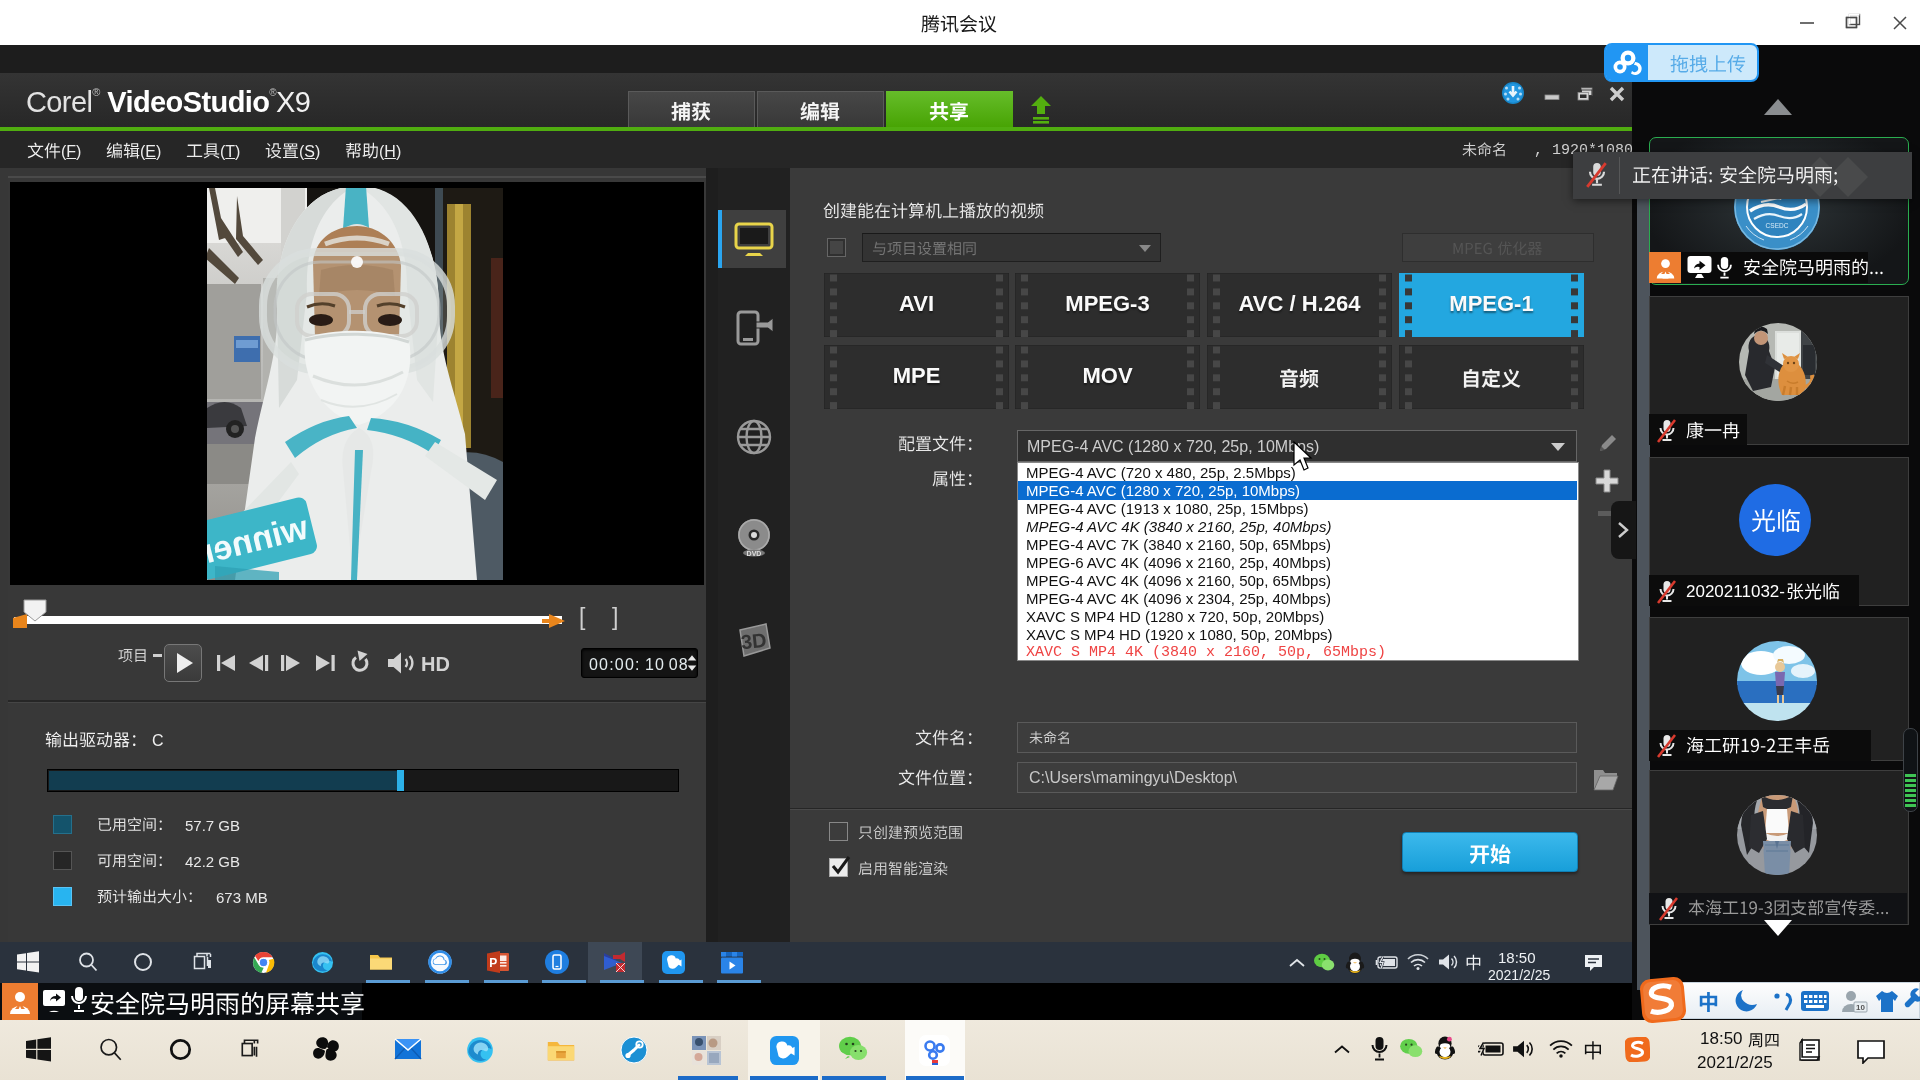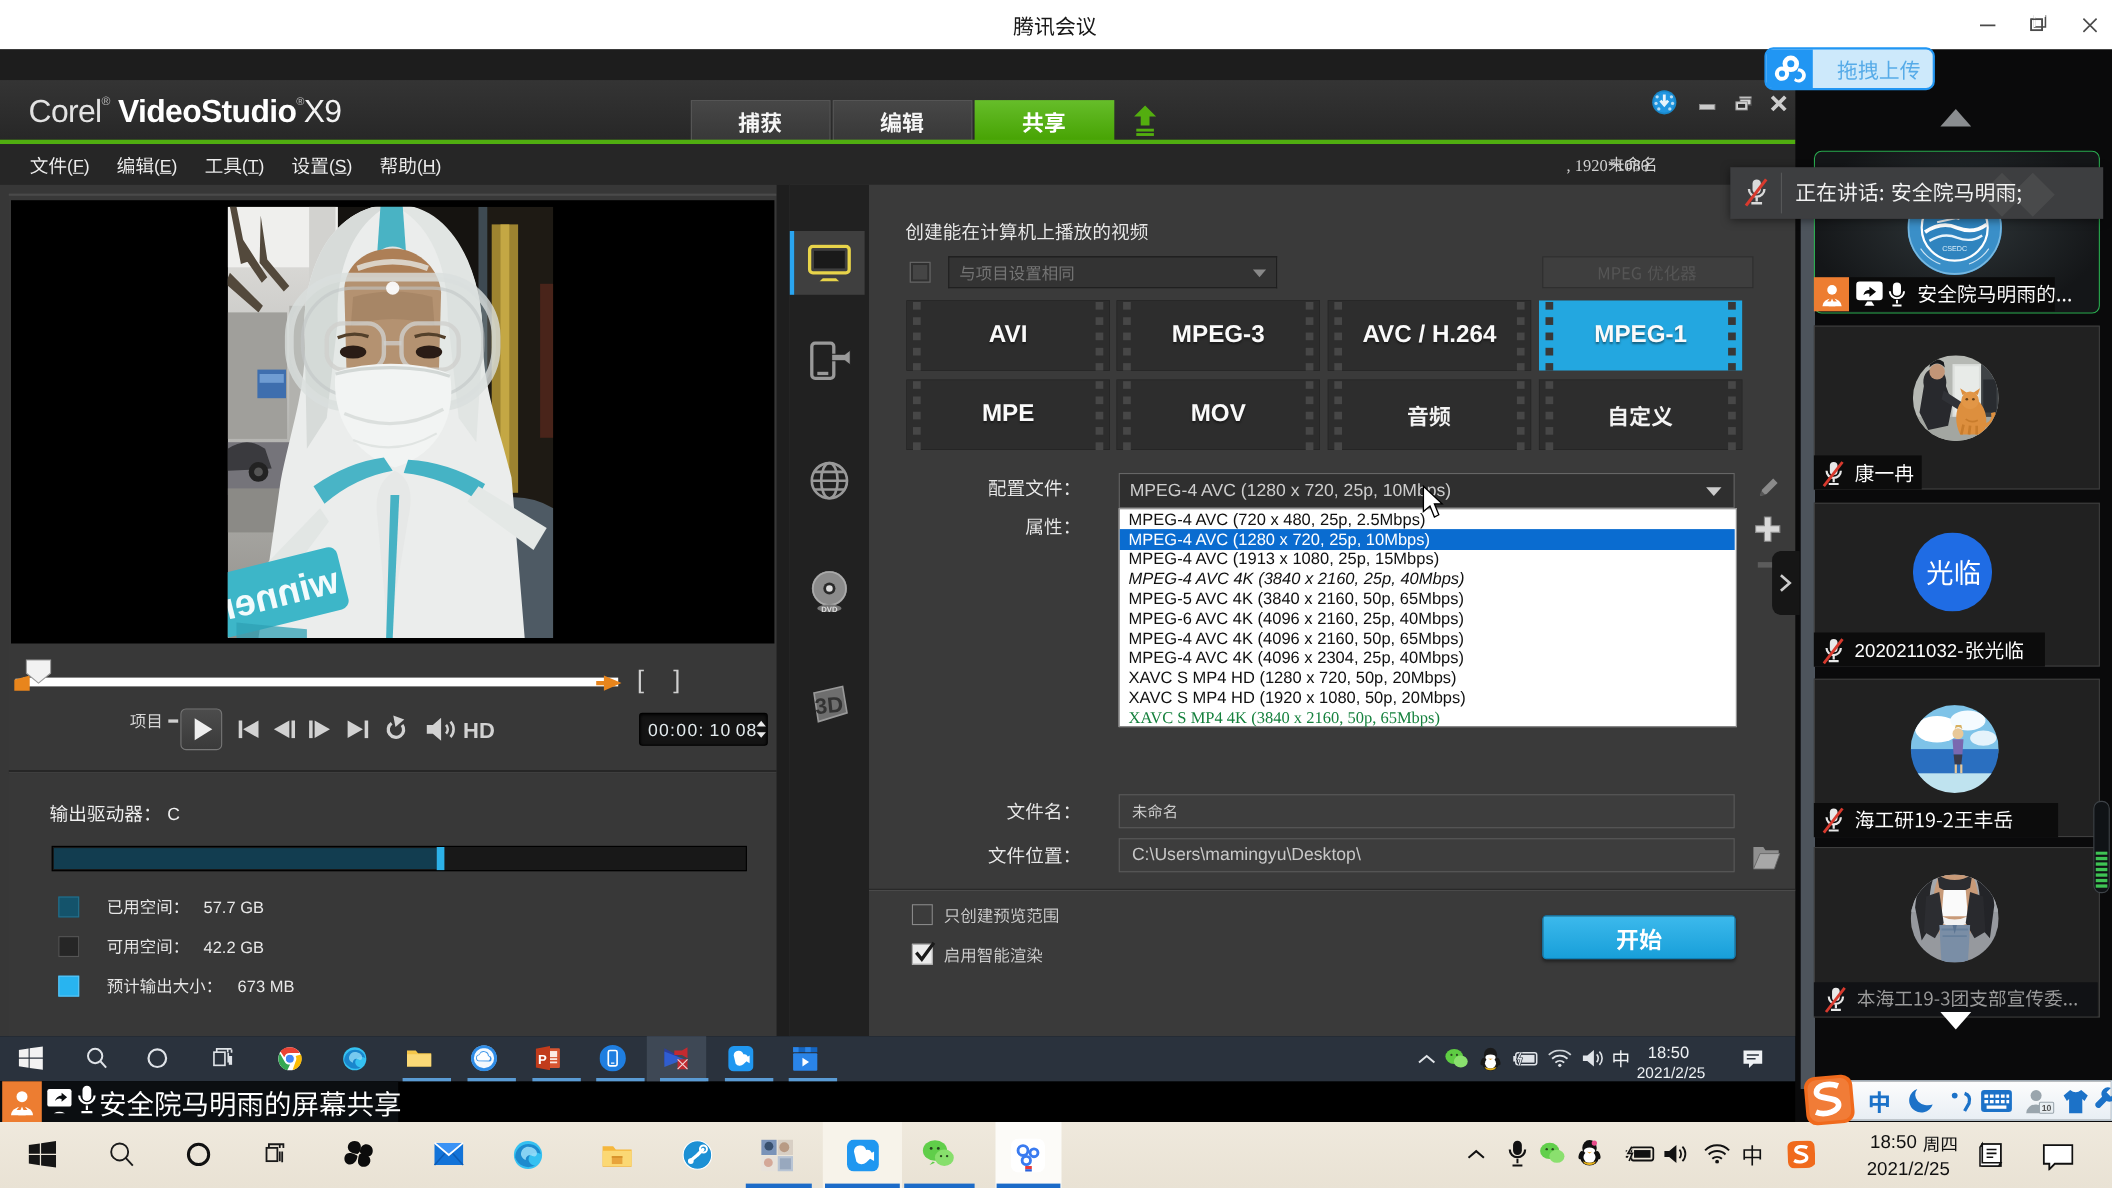--- a/index.html
+++ b/index.html
@@ -99,21 +99,21 @@
     <svg width="36" height="21" viewBox="0 -17 36 21" style="display:block;overflow:visible">
       <path d="M4.7 -14.3V-12.9H1.1V-11.9H4.7V-10.7H1.5V-9.7H4.7V-9.2C4.7 -9 4.6 -8.7 4.5 -8.3H0.9V-7.3H4C3.5 -6.5 2.6 -5.8 1.2 -5.3C1.5 -5 1.9 -4.6 2.1 -4.4C3.9 -5.1 4.9 -6.2 5.5 -7.3H9.2V-8.3H5.8C5.9 -8.7 6 -9 6 -9.2V-9.7H8.7V-10.7H6V-11.9H9.1V-12.9H6V-14.3ZM9.9 -13.6V-5.2H11.2V-12.5H14.1C13.6 -11.7 13 -10.9 12.5 -10.1C14 -9.3 14.5 -8.5 14.5 -7.9C14.5 -7.6 14.4 -7.3 14.1 -7.2C13.9 -7.1 13.7 -7.1 13.4 -7.1C12.9 -7 12.3 -7 11.6 -7.1C11.8 -6.8 11.9 -6.4 12 -6C12.6 -6 13.4 -6 13.9 -6C14.3 -6.1 14.7 -6.2 15 -6.3C15.5 -6.6 15.8 -7.1 15.8 -7.8C15.8 -8.6 15.3 -9.4 13.8 -10.3C14.6 -11.2 15.3 -12.2 15.9 -13.1L15.1 -13.6L14.8 -13.6ZM2.6 -4.5V0.4H3.8V-3.3H7.8V1.3H9.1V-3.3H13.4V-1C13.4 -0.8 13.3 -0.7 13.1 -0.7C12.8 -0.7 11.8 -0.7 10.7 -0.7C10.9 -0.4 11.1 0.1 11.1 0.4C12.6 0.4 13.5 0.4 14 0.2C14.6 0 14.7 -0.3 14.7 -1V-4.5H9.1V-5.8H7.8V-4.5ZM27.8 -14.3C27.8 -13 27.8 -11.7 27.7 -10.4H24.9V-9.2H27.7C27.4 -5.1 26.6 -1.6 23.3 0.4C23.6 0.7 24 1.1 24.2 1.4C27.7 -0.9 28.6 -4.7 28.9 -9.2H31.6C31.4 -3 31.2 -0.7 30.8 -0.2C30.6 0 30.4 0.1 30.1 0.1C29.8 0.1 28.9 0.1 27.9 -0C28.2 0.3 28.3 0.9 28.3 1.2C29.2 1.3 30.1 1.3 30.7 1.2C31.2 1.2 31.6 1 31.9 0.6C32.5 -0.2 32.6 -2.6 32.8 -9.8C32.8 -9.9 32.8 -10.4 32.8 -10.4H29C29 -11.7 29 -13 29 -14.3ZM17.6 -1.6 17.8 -0.3C19.9 -0.8 22.7 -1.4 25.4 -2.1L25.3 -3.2L24.4 -3V-13.4H18.8V-1.9ZM20 -2.1V-5H23.2V-2.8ZM20 -8.7H23.2V-6.2H20ZM20 -9.8V-12.3H23.2V-9.8Z" fill="#ededed"></path>
     </svg>
   </div>
 <div style="position:absolute;top:142px;font-family:'Liberation Sans',sans-serif;font-size:16px;color:#ededed;line-height:1.2;white-space:nowrap;left:379px;">(<u>H</u>)</div>
 <div style="position:absolute;left:1462px;top:140px">
     <svg width="47" height="19" viewBox="0 -15 47 19" style="display:block;overflow:visible">
       <path d="M6.9 -12.6V-10.1H2V-9H6.9V-6.4H0.9V-5.3H6.2C4.9 -3.4 2.6 -1.5 0.5 -0.6C0.8 -0.4 1.1 0.1 1.3 0.4C3.3 -0.7 5.4 -2.4 6.9 -4.4V1.2H8.1V-4.5C9.5 -2.5 11.7 -0.6 13.7 0.4C13.9 0.1 14.2 -0.4 14.5 -0.6C12.4 -1.5 10.1 -3.4 8.7 -5.3H14.1V-6.4H8.1V-9H13.1V-10.1H8.1V-12.6ZM22.6 -12.8C21.2 -10.8 18.3 -8.9 15.5 -8.1C15.8 -7.8 16 -7.4 16.2 -7C17.3 -7.4 18.4 -7.9 19.4 -8.6V-7.6H25.4V-8.6C26.5 -8 27.6 -7.5 28.7 -7.1C28.9 -7.4 29.2 -7.9 29.5 -8.2C27.1 -8.8 24.6 -10.2 23.2 -11.8L23.5 -12.1ZM19.6 -8.6C20.7 -9.3 21.7 -10.2 22.5 -11C23.3 -10.2 24.3 -9.3 25.4 -8.6ZM16.9 -6.4V0H18V-1.2H21.5V-6.4ZM18 -5.4H20.4V-2.2H18ZM23.1 -6.4V1.2H24.2V-5.4H27.1V-2.1C27.1 -2 27 -1.9 26.8 -1.9C26.6 -1.9 25.9 -1.9 25 -1.9C25.2 -1.6 25.3 -1.2 25.4 -0.9C26.5 -0.9 27.2 -0.9 27.6 -1C28 -1.2 28.2 -1.5 28.2 -2.1V-6.4ZM33.9 -7.9C34.7 -7.4 35.6 -6.7 36.3 -6.1C34.5 -5.2 32.6 -4.5 30.7 -4.1C30.9 -3.8 31.2 -3.4 31.3 -3.1C32.1 -3.3 33 -3.5 33.8 -3.8V1.2H34.9V0.4H41.6V1.2H42.7V-5.1H36.8C39.3 -6.4 41.4 -8.3 42.7 -10.7L41.9 -11.2L41.7 -11.1H36.4C36.8 -11.5 37.1 -12 37.4 -12.4L36.1 -12.6C35.2 -11.2 33.5 -9.5 31 -8.4C31.3 -8.2 31.7 -7.8 31.8 -7.5C33.3 -8.2 34.4 -9.1 35.4 -10.1H41C40.1 -8.7 38.8 -7.6 37.3 -6.7C36.6 -7.3 35.6 -8 34.8 -8.6ZM41.6 -0.6H34.9V-4.1H41.6Z" fill="#d0d0d0"></path>
     </svg>
   </div>
-<div style="position:absolute;top:142px;font-family:Liberation Serif, serif;font-size:15px;color:#d0d0d0;line-height:1.2;white-space:nowrap;left:1424px;">, 1920*1080</div>
+<div style="position:absolute;top:142px;font-family:Liberation Mono, monospace;font-size:15px;color:#d0d0d0;line-height:1.2;white-space:nowrap;left:1534px;">, 1920*1080</div>
 <div style="position:absolute;left:8px;top:176px;width:698px;height:766px;background:#383838;"></div>
 <div style="position:absolute;left:8px;top:176px;width:698px;height:2px;background:#4a4a4a;"></div>
 <div style="position:absolute;left:10px;top:182px;width:694px;height:403px;background:#000;"></div>
 <svg class="abs" style="left:207px;top:188px" width="296" height="392" viewBox="0 0 296 392">
 <defs>
  <filter id="bl1">
         <feGaussianBlur stdDeviation="2.2"></feGaussianBlur>
       </filter>
  <filter id="bl05" x="-5%" y="-5%" width="110%" height="110%">
         <feGaussianBlur stdDeviation="0.7"></feGaussianBlur>
@@ -454,27 +454,27 @@
     <svg width="53" height="21" viewBox="0 -17 53 21" style="display:block;overflow:visible">
       <path d="M3.6 -12.5H13.8V-11H3.6ZM2.4 -13.5V-8.6C2.4 -5.8 2.2 -2.1 0.5 0.6C0.9 0.7 1.4 1.1 1.7 1.3C3.4 -1.5 3.6 -5.7 3.6 -8.6V-10H15.1V-13.5ZM6.1 -6.5H9.1V-5.3H6.1ZM10.3 -6.5H13.4V-5.3H10.3ZM11.4 -2 11.9 -1.3 10.3 -1.2V-2.6H14.1V0.2C14.1 0.4 14.1 0.4 13.9 0.4C13.7 0.5 13.1 0.5 12.3 0.4C12.4 0.7 12.6 1.1 12.6 1.3C13.7 1.3 14.4 1.3 14.8 1.2C15.2 1 15.3 0.8 15.3 0.2V-3.5H10.3V-4.4H14.6V-7.3H10.3V-8.3C11.8 -8.4 13.2 -8.6 14.3 -8.8L13.6 -9.6C11.5 -9.2 7.7 -9 4.6 -8.9C4.7 -8.7 4.8 -8.3 4.9 -8.1C6.2 -8.1 7.7 -8.1 9.1 -8.2V-7.3H5V-4.4H9.1V-3.5H4.3V1.4H5.5V-2.6H9.1V-1.2L6.1 -1.1L6.2 -0.1C7.9 -0.2 10.1 -0.3 12.4 -0.4L12.8 0.4L13.6 0.1C13.3 -0.5 12.7 -1.5 12.1 -2.3ZM19.9 -14.3V1.3H21.2V-14.3ZM18.4 -11.1C18.2 -9.7 17.9 -7.8 17.5 -6.7L18.5 -6.3C18.9 -7.6 19.2 -9.5 19.3 -10.9ZM21.3 -11.2C21.8 -10.2 22.3 -9 22.5 -8.2L23.4 -8.7C23.3 -9.4 22.7 -10.6 22.2 -11.5ZM22.7 -0.5V0.7H33.1V-0.5H28.8V-4.7H32.4V-5.9H28.8V-9.5H32.7V-10.7H28.8V-14.2H27.6V-10.7H25.4C25.7 -11.5 25.9 -12.4 26 -13.3L24.8 -13.5C24.4 -11.2 23.7 -8.9 22.7 -7.4C23.1 -7.3 23.6 -7 23.9 -6.8C24.3 -7.5 24.7 -8.4 25.1 -9.5H27.6V-5.9H24V-4.7H27.6V-0.5ZM38.2 -8.3C38.9 -8.3 39.5 -8.8 39.5 -9.5C39.5 -10.3 38.9 -10.8 38.2 -10.8C37.6 -10.8 37 -10.3 37 -9.5C37 -8.8 37.6 -8.3 38.2 -8.3ZM38.2 0.1C38.9 0.1 39.5 -0.4 39.5 -1.2C39.5 -2 38.9 -2.5 38.2 -2.5C37.6 -2.5 37 -2 37 -1.2C37 -0.4 37.6 0.1 38.2 0.1Z" fill="#e8e8e8"></path>
     </svg>
   </div>
 <div style="position:absolute;left:1017px;top:462px;width:562px;height:199px;background:#fff;border:1px solid #888;"></div>
 <div style="position:absolute;top:464px;font-family:'Liberation Sans',sans-serif;font-size:15px;color:#111;line-height:1.2;white-space:nowrap;left:1026px;">MPEG-4 AVC (720 x 480, 25p, 2.5Mbps)</div>
 <div style="position:absolute;left:1018px;top:481px;width:559px;height:19px;background:#0a6cd0;"></div>
 <div style="position:absolute;top:482px;font-family:'Liberation Sans',sans-serif;font-size:15px;color:#fff;line-height:1.2;white-space:nowrap;left:1026px;">MPEG-4 AVC (1280 x 720, 25p, 10Mbps)</div>
 <div style="position:absolute;top:500px;font-family:'Liberation Sans',sans-serif;font-size:15px;color:#111;line-height:1.2;white-space:nowrap;left:1026px;">MPEG-4 AVC (1913 x 1080, 25p, 15Mbps)</div>
 <div style="position:absolute;top:518px;font-family:'Liberation Sans',sans-serif;font-size:15px;color:#111;line-height:1.2;white-space:nowrap;left:1026px;font-style:italic;">MPEG-4 AVC 4K (3840 x 2160, 25p, 40Mbps)</div>
-<div style="position:absolute;top:536px;font-family:'Liberation Sans',sans-serif;font-size:15px;color:#111;line-height:1.2;white-space:nowrap;left:1026px;">MPEG-5 AVC 4K (3840 x 2160, 50p, 65Mbps)</div>
+<div style="position:absolute;top:536px;font-family:'Liberation Sans',sans-serif;font-size:15px;color:#111;line-height:1.2;white-space:nowrap;left:1026px;">MPEG-4 AVC 7K (3840 x 2160, 50p, 65Mbps)</div>
 <div style="position:absolute;top:554px;font-family:'Liberation Sans',sans-serif;font-size:15px;color:#111;line-height:1.2;white-space:nowrap;left:1026px;">MPEG-6 AVC 4K (4096 x 2160, 25p, 40Mbps)</div>
 <div style="position:absolute;top:572px;font-family:'Liberation Sans',sans-serif;font-size:15px;color:#111;line-height:1.2;white-space:nowrap;left:1026px;">MPEG-4 AVC 4K (4096 x 2160, 50p, 65Mbps)</div>
 <div style="position:absolute;top:590px;font-family:'Liberation Sans',sans-serif;font-size:15px;color:#111;line-height:1.2;white-space:nowrap;left:1026px;">MPEG-4 AVC 4K (4096 x 2304, 25p, 40Mbps)</div>
 <div style="position:absolute;top:608px;font-family:'Liberation Sans',sans-serif;font-size:15px;color:#111;line-height:1.2;white-space:nowrap;left:1026px;">XAVC S MP4 HD (1280 x 720, 50p, 20Mbps)</div>
 <div style="position:absolute;top:626px;font-family:'Liberation Sans',sans-serif;font-size:15px;color:#111;line-height:1.2;white-space:nowrap;left:1026px;">XAVC S MP4 HD (1920 x 1080, 50p, 20Mbps)</div>
-<div style="position:absolute;top:644px;font-family:Liberation Serif, serif;font-size:15px;color:#15803d;line-height:1.2;white-space:nowrap;left:1026px;">XAVC S MP4 4K (3840 x 2160, 50p, 65Mbps)</div>
+<div style="position:absolute;top:644px;font-family:Liberation Mono, monospace;font-size:15px;color:#ef4444;line-height:1.2;white-space:nowrap;left:1026px;">XAVC S MP4 4K (3840 x 2160, 50p, 65Mbps)</div>
 <svg class="abs" style="left:1292px;top:441px" width="22" height="32" viewBox="0 0 22 32">
 <path d="M2 1 L2 24 L8 19 L12 29 L16 27 L12 17 L19 17 Z" fill="#fff" stroke="#000" stroke-width="1.2"></path>
   </svg>
 <svg class="abs" style="left:1594px;top:431px" width="26" height="26" viewBox="0 0 26 26">
 <path d="M6 20 L8 14 L18 4 L22 8 L12 18 Z" fill="#8a8a8a"></path>
     <path d="M6 20 l5 -1 l-4 -4z" fill="#555"></path>
   </svg>
 <svg class="abs" style="left:1594px;top:468px" width="26" height="26" viewBox="0 0 26 26">
 <path d="M10 2 h6 v8 h8 v6 h-8 v8 h-6 v-8 h-8 v-6 h8 z" fill="#d8d8d8" stroke="#888" stroke-width="1"></path>
   </svg>

